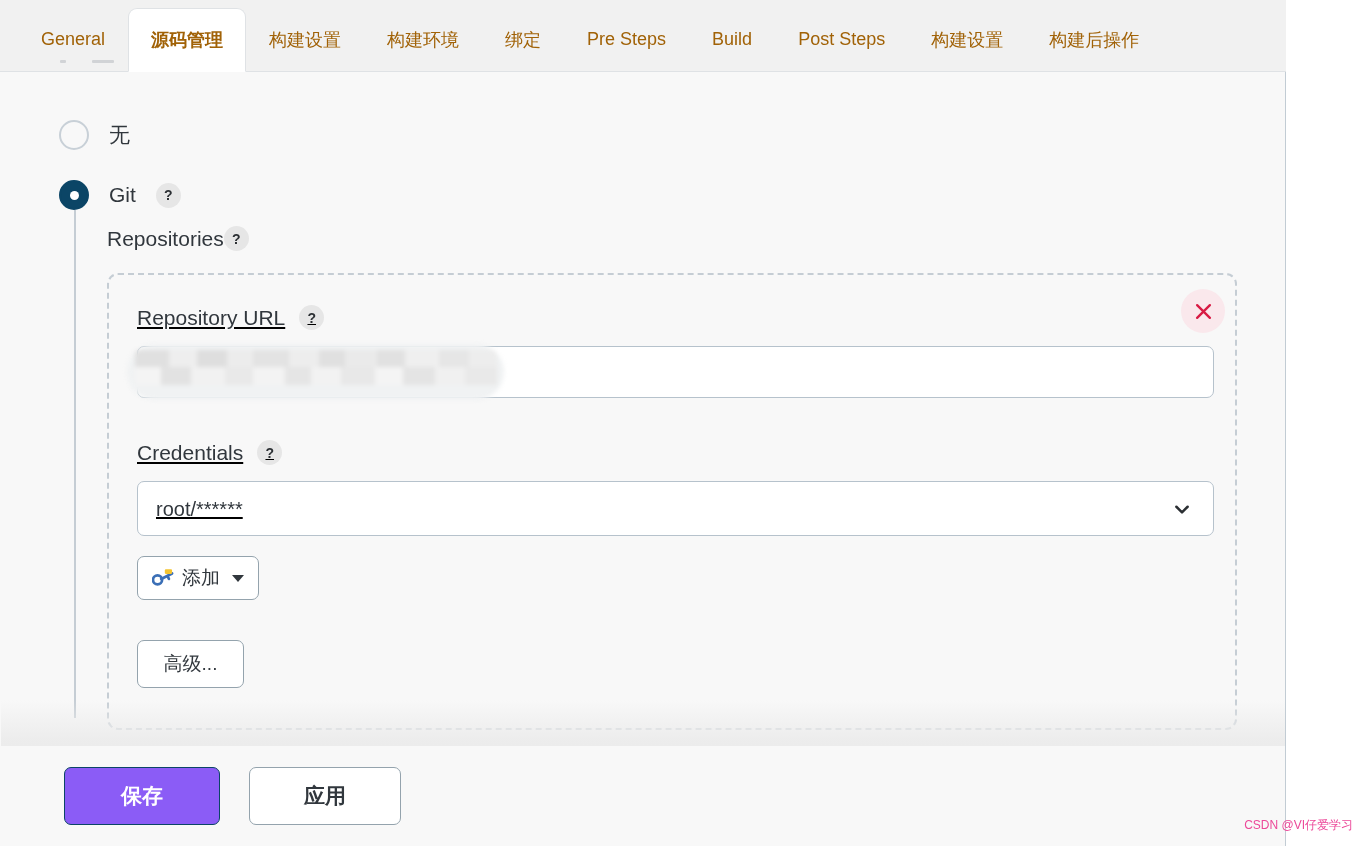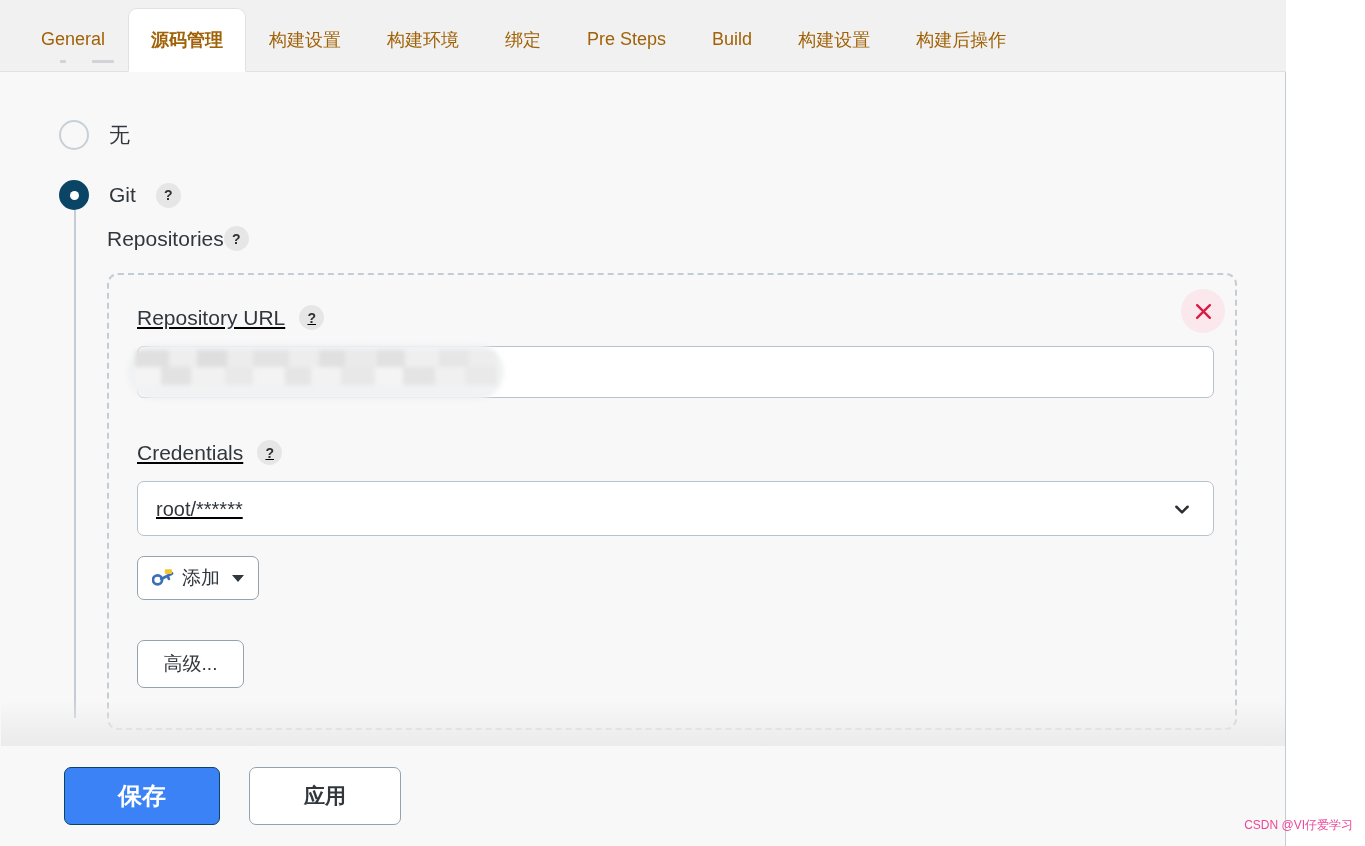--- a/index.html
+++ b/index.html
@@ -315,25 +315,25 @@
     left: 1px; top: 746px;
     width: 1284px; height: 99px;
     background: #f8f8f8;
     display: flex;
     align-items: center;
     padding-left: 63px;
     gap: 29px;
   }
   .btn-save {
     width: 156px; height: 58px;
-    background: #3b82f6;
+    background: #8b5cf6;
     border: 1px solid #0b4566;
     border-radius: 7px;
     color: #ffffff;
-    font-size: 24px;
+    font-size: 21px;
     font-weight: bold;
     cursor: pointer;
     font-family: Liberation Sans, sans-serif;
   }
   .btn-apply {
     width: 152px; height: 58px;
     background: #ffffff;
     border: 1px solid #94a3ad;
     border-radius: 7px;
     color: #31373d;
@@ -374,20 +374,23 @@
           <span>构建环境</span>
         </div>
       <div class="tab">
           <span>绑定</span>
         </div>
       <div class="tab">
           <span>Pre Steps</span>
         </div>
       <div class="tab">
           <span>Build</span>
+        </div>
+      <div class="tab">
+          <span>Post Steps</span>
         </div>
       <div class="tab">
           <span>构建设置</span>
         </div>
       <div class="tab">
           <span>构建后操作</span>
         </div>
     </div>
 
     <div class="clipped-row">

